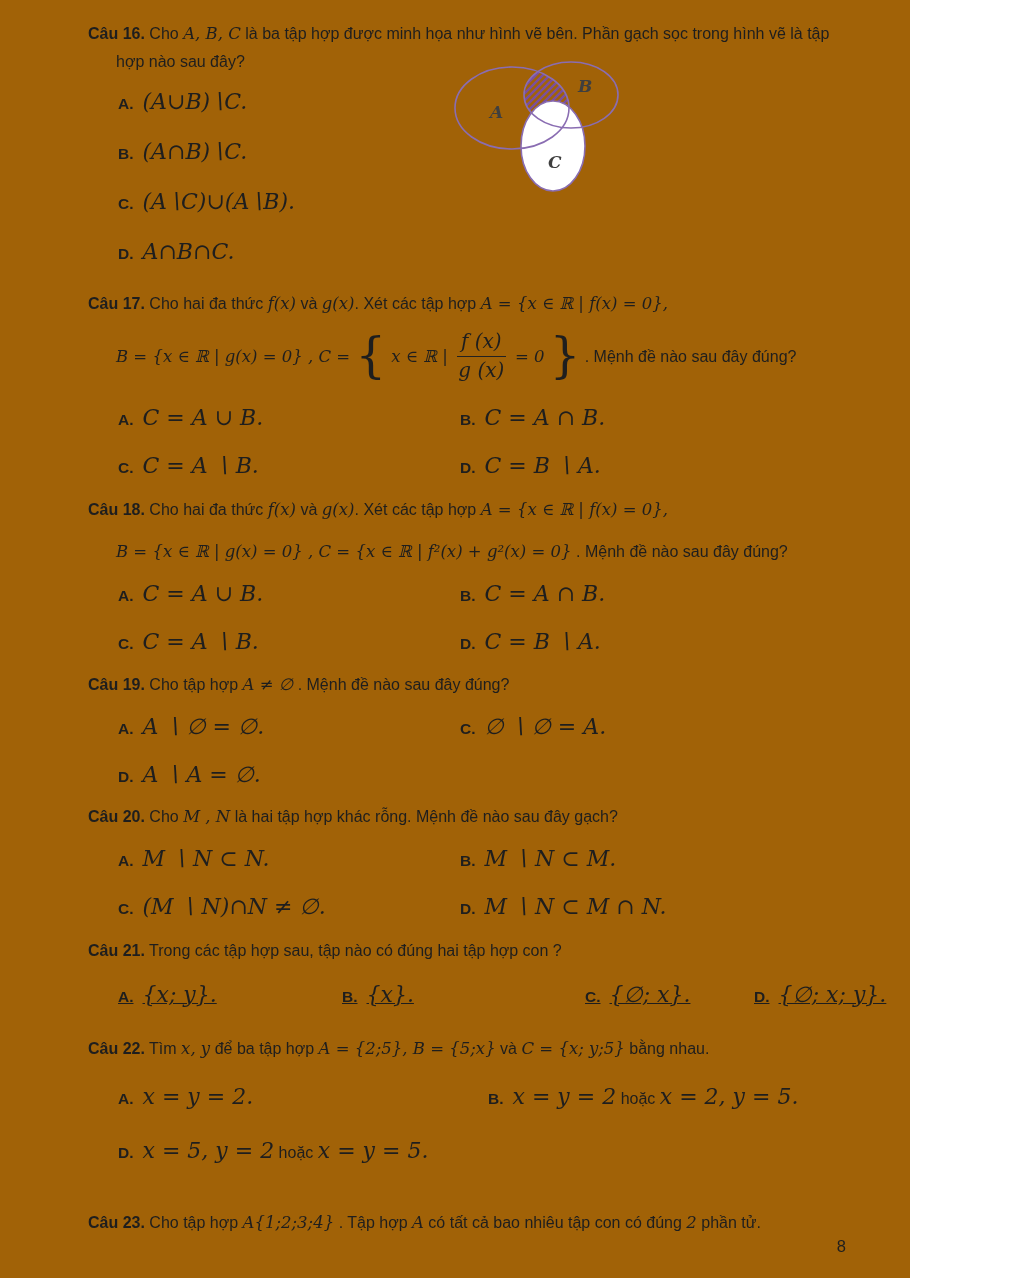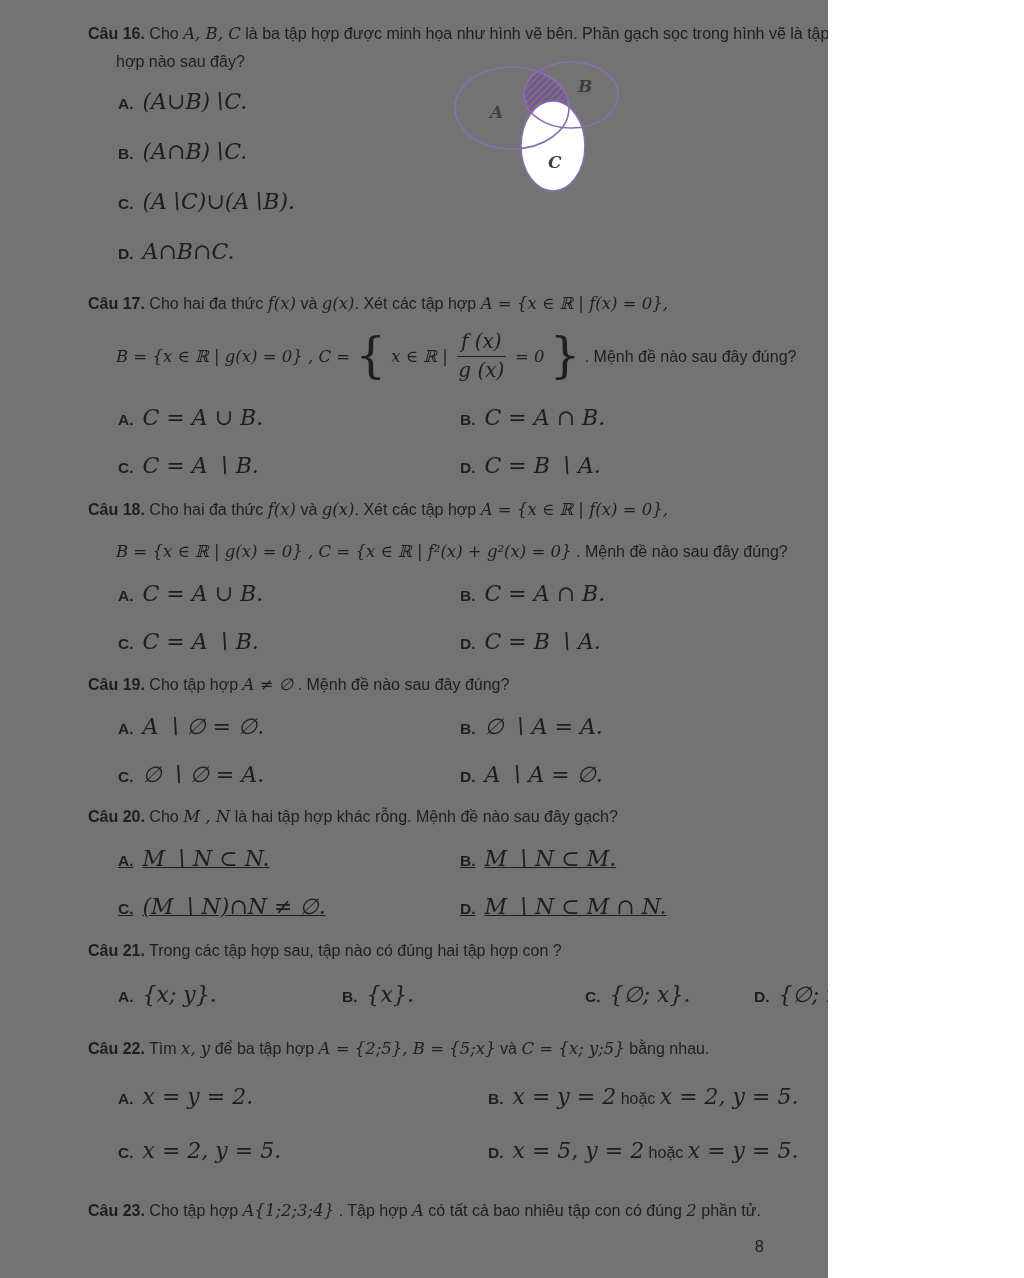--- a/index.html
+++ b/index.html
@@ -1,18 +1,18 @@
 <!DOCTYPE html>
 <html><head>
 <meta charset="utf-8">
 <style>
   html,body { margin:0; padding:0; background:#ffffff; }
   .page {
-    position:relative; width:828px; height:1278px; overflow:hidden;
-    background:#737373; color:#1e1e1e;
+    position:relative; width:910px; height:1278px; overflow:hidden;
+    background:#a16207; color:#1e1e1e;
     font-family:"Liberation Sans", sans-serif;
   }
   .content { padding:20px 60px 0 88px; box-sizing:border-box; }
 
   .q { position:relative; }
   .stem-line { font-size:16px; line-height:28px; white-space:nowrap; }
   .indent { margin-left:28px; }
   .mt14 { margin-top:14px; }
 
   .seg-b { font-weight:700; font-size:16px; }
@@ -31,36 +31,36 @@
   }
   .frac .num { display:block; border-bottom:1.4px solid #222; padding:0 4px 2px; }
   .frac .den { display:block; padding-top:1px; }
 
   .opts { margin-left:30px; }
   .opt { line-height:24px; font-size:16px; white-space:nowrap; }
   .opt .seg-m { font-size:22px; }
   .opt-label { font-weight:700; font-size:15.5px; margin-right:9px; }
   .cols-1 .opt { margin-bottom:24px; }
   .cols-2 { display:grid; grid-template-columns:342px 1fr; row-gap:22px; }
-  .cols-4 { display:grid; grid-template-columns:224px 243px 169px 1fr; }
+  .cols-4 { display:grid; grid-template-columns:224px 243px 169px 1fr;text-decoration:underline; }
 
   .q16 { margin-bottom:8px; }
   .q16 .opts { margin-top:14px; }
   .venn { position:absolute; left:362px; top:36px; width:180px; height:142px; }
   .q17 { margin-bottom:16px; }
   .q17 .opts { margin-top:8px; }
   .q18 { margin-bottom:15px; }
   .q18 .opts { margin-top:16px; }
   .q19 { margin-bottom:14px; }
   .q19 .opts { margin-top:16px; }
   .q20 { margin-bottom:16px; }
-  .q20 .opts { margin-top:16px;text-decoration:underline; }
+  .q20 .opts { margin-top:16px; }
   .q21 { margin-bottom:26px; }
   .q21 .opts { margin-top:18px; }
-  .q22 { margin-bottom:32px; }
+  .q22 { margin-bottom:44px; }
   .q22 .opts { margin-top:22px; row-gap:26px;gap:28px; }
 
   .page-num { position:absolute; right:64px; bottom:22px; font-size:16.5px; color:#1e1e1e; }
 </style>
 </head>
 <body>
 
 <div class="page">
   <div class="content">
 
@@ -124,21 +124,20 @@
           <div class="opt"><span class="opt-label">D.</span><span class="seg-m">C = B ∖ A.</span></div>
         </div>
     </section>
 
     <section class="q q19">
       <div class="stem">
         <div class="stem-line"><span class="seg-b">Câu 19.</span><span class="seg-t"> Cho tập hợp </span><span class="seg-m">A ≠ ∅</span><span class="seg-t"> . Mệnh đề nào sau đây đúng?</span></div>
       </div>
       <div class="opts cols-2">
           <div class="opt"><span class="opt-label">A.</span><span class="seg-m">A ∖ ∅ = ∅.</span></div>
-          <div class="opt"><span class="opt-label">B.</span><span class="seg-m">∅ ∖ A = A.</span></div>
           <div class="opt"><span class="opt-label">C.</span><span class="seg-m">∅ ∖ ∅ = A.</span></div>
           <div class="opt"><span class="opt-label">D.</span><span class="seg-m">A ∖ A = ∅.</span></div>
         </div>
     </section>
 
     <section class="q q20">
       <div class="stem">
         <div class="stem-line"><span class="seg-b">Câu 20.</span><span class="seg-t"> Cho </span><span class="seg-m">M , N</span><span class="seg-t"> là hai tập hợp khác rỗng. Mệnh đề nào sau đây gạch?</span></div>
       </div>
       <div class="opts cols-2">
@@ -161,21 +160,20 @@
         </div>
     </section>
 
     <section class="q q22">
       <div class="stem">
         <div class="stem-line"><span class="seg-b">Câu 22.</span><span class="seg-t"> Tìm </span><span class="seg-m">x, y</span><span class="seg-t"> để ba tập hợp </span><span class="seg-m">A = {2;5}, B = {5;x}</span><span class="seg-t"> và </span><span class="seg-m">C = {x; y;5}</span><span class="seg-t"> bằng nhau.</span></div>
       </div>
       <div class="opts cols-2">
           <div class="opt"><span class="opt-label">A.</span><span class="seg-m">x = y = 2.</span></div>
           <div class="opt"><span class="opt-label">B.</span><span class="seg-m">x = y = 2</span><span class="seg-t"> hoặc </span><span class="seg-m">x = 2, y = 5.</span></div>
-          <div class="opt"><span class="opt-label">C.</span><span class="seg-m">x = 2, y = 5.</span></div>
           <div class="opt"><span class="opt-label">D.</span><span class="seg-m">x = 5, y = 2</span><span class="seg-t"> hoặc </span><span class="seg-m">x = y = 5.</span></div>
         </div>
     </section>
 
     <section class="q q23">
       <div class="stem">
         <div class="stem-line"><span class="seg-b">Câu 23.</span><span class="seg-t"> Cho tập hợp </span><span class="seg-m">A{1;2;3;4}</span><span class="seg-t"> . Tập hợp </span><span class="seg-m">A</span><span class="seg-t"> có tất cả bao nhiêu tập con có đúng </span><span class="seg-m">2</span><span class="seg-t"> phần tử.</span></div>
       </div>
     </section>
 

